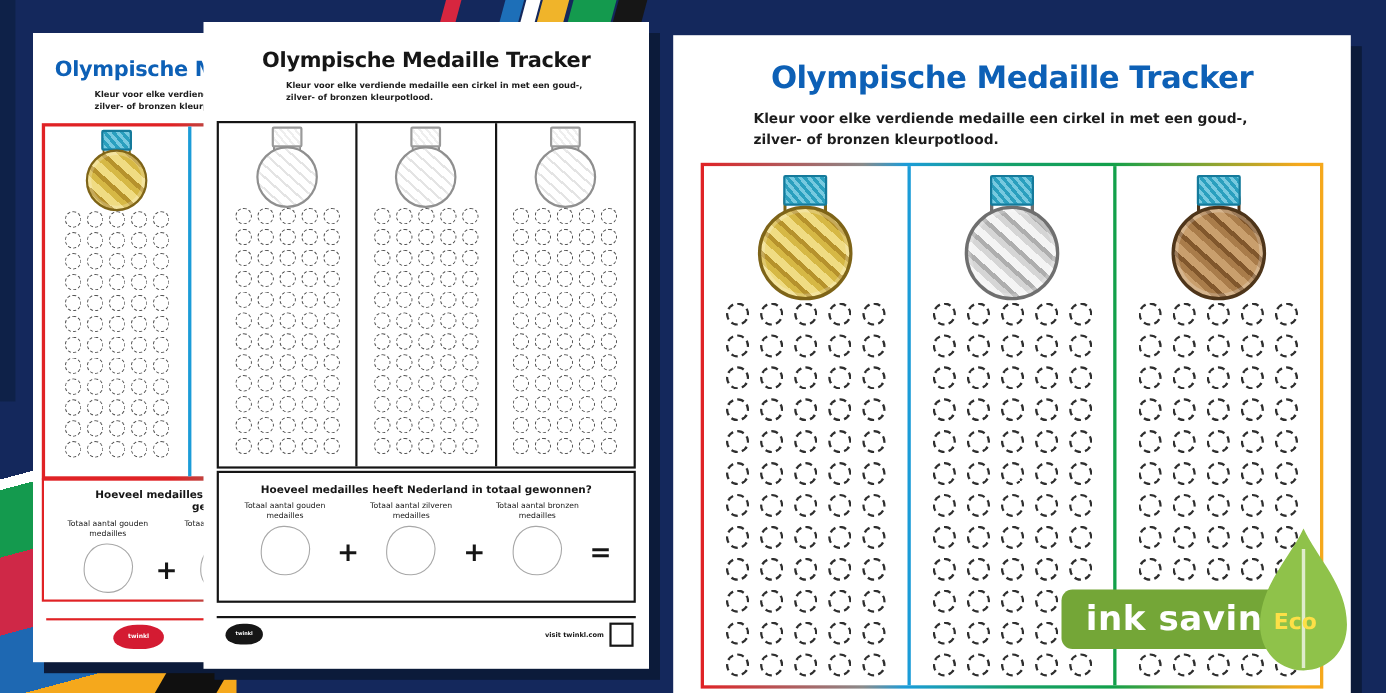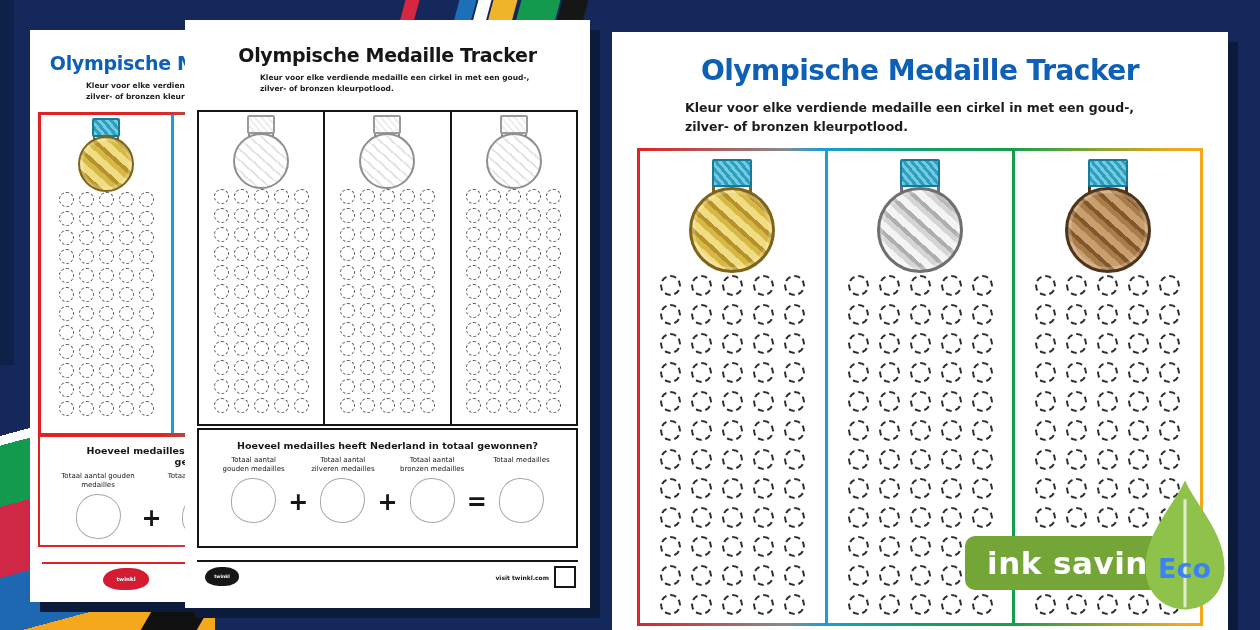--- a/index.html
+++ b/index.html
@@ -120,21 +120,21 @@
       linear-gradient(#161616 0 0) right 1px top 1px/5px 5px no-repeat,
       linear-gradient(#161616 0 0) 1px bottom 1px/5px 5px no-repeat,
       linear-gradient(#161616 0 0) center/6px 4px no-repeat}
 
   
   .badge{position:absolute;left:965px;top:536px;z-index:6;width:280px;height:80px}
   .badge-rect{position:absolute;left:0;top:0;width:250px;height:54px;background:var(--badge-green);
     border-radius:10px;display:flex;align-items:center;padding-left:22px;box-sizing:border-box}
   .badge-text{color:#fff;font-size:31px;font-weight:bold;letter-spacing:.5px}
   .leaf{position:absolute;left:168px;top:-58px;width:104px;height:136px}
-  .eco-text{position:absolute;left:193px;top:17px;font-size:27px;font-weight:bold;color:#3b82f6;z-index:7}
+  .eco-text{position:absolute;left:193px;top:17px;font-size:20px;font-weight:bold;color:#fde047;z-index:7}
 </style>
 </head>
 <body>
 
 <div class="edge-band"></div>
 <div class="corner-stripes"></div>
 <div class="black-stripe"></div>
 <div class="top-stripes">
   <span class="st-red"></span>
   <span class="st-blue"></span>
@@ -538,24 +538,20 @@
         <div class="t-group">
           <div class="t-label">Totaal aantal zilveren medailles</div>
           <div class="big-c"></div>
         </div>
         <div class="t-op">+</div>
         <div class="t-group">
           <div class="t-label">Totaal aantal bronzen medailles</div>
           <div class="big-c"></div>
         </div>
         <div class="t-op">=</div>
-        <div class="t-group">
-          <div class="t-label">Totaal medailles</div>
-          <div class="big-c"></div>
-        </div>
       </div>
     </div>
   </div>
   <div class="footline"></div>
   <div class="cloud black-cloud">twinkl</div>
   <div class="foot-right">
     <span class="visit">visit twinkl.com</span>
     <span class="qr"></span>
   </div>
 </div>

